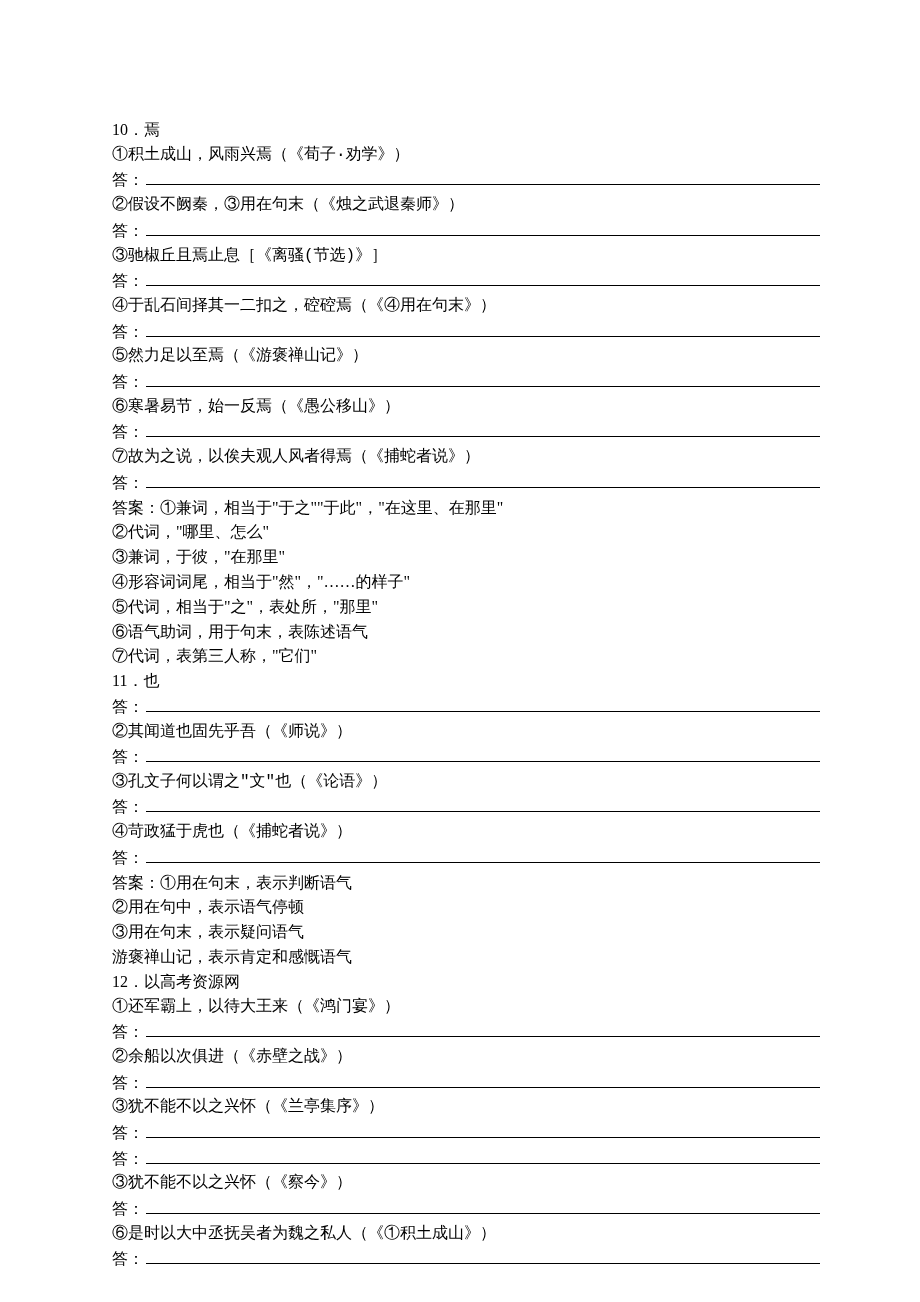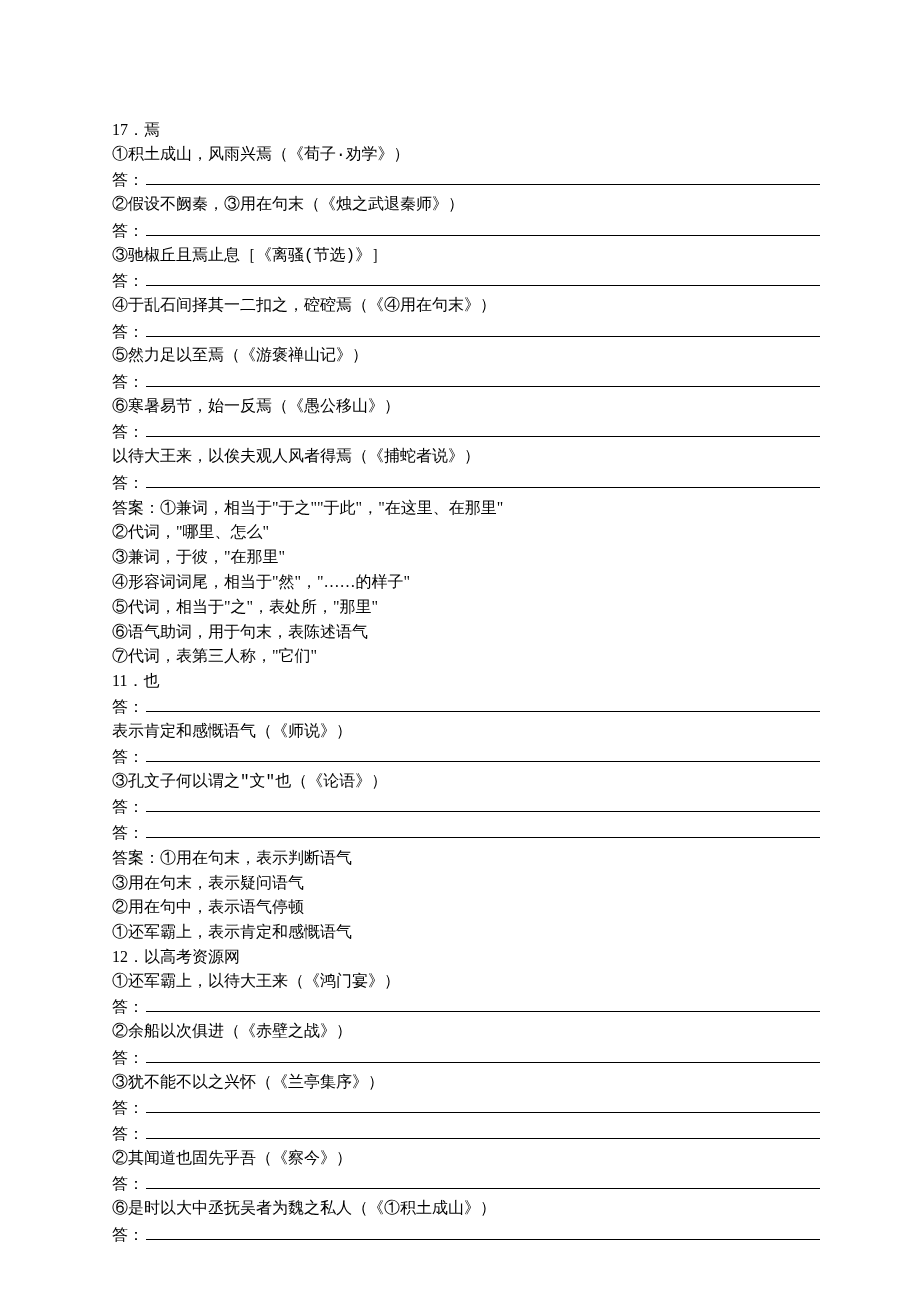--- a/index.html
+++ b/index.html
@@ -38,21 +38,21 @@
     margin-left: 2px;
   }
   .answer-block {
     margin: 0;
   }
 </style>
 </head>
 <body>
 
 <div class="page" id="page">
-    <div class="q-head">17．焉</div>
+    <div class="q-head">10．焉</div>
     <div class="item">①积土成山，风雨兴焉（《荀子·劝学》）</div>
     <div class="ans-line">
       <span class="ans-label">答：</span>
       <span class="blank"></span>
     </div>
     <div class="item">②假设不阙秦，③用在句末（《烛之武退秦师》）</div>
     <div class="ans-line">
       <span class="ans-label">答：</span>
       <span class="blank"></span>
     </div>
@@ -69,76 +69,77 @@
     <div class="item">⑤然力足以至焉（《游褒禅山记》）</div>
     <div class="ans-line">
       <span class="ans-label">答：</span>
       <span class="blank"></span>
     </div>
     <div class="item">⑥寒暑易节，始一反焉（《愚公移山》）</div>
     <div class="ans-line">
       <span class="ans-label">答：</span>
       <span class="blank"></span>
     </div>
-    <div class="item">以待大王来，以俟夫观人风者得焉（《捕蛇者说》）</div>
+    <div class="item">⑦故为之说，以俟夫观人风者得焉（《捕蛇者说》）</div>
     <div class="ans-line">
       <span class="ans-label">答：</span>
       <span class="blank"></span>
     </div>
     <div class="answer-block">答案：①兼词，相当于"于之""于此"，"在这里、在那里"</div>
     <div class="answer-block">②代词，"哪里、怎么"</div>
     <div class="answer-block">③兼词，于彼，"在那里"</div>
     <div class="answer-block">④形容词词尾，相当于"然"，"……的样子"</div>
     <div class="answer-block">⑤代词，相当于"之"，表处所，"那里"</div>
     <div class="answer-block">⑥语气助词，用于句末，表陈述语气</div>
     <div class="answer-block">⑦代词，表第三人称，"它们"</div>
     <div class="q-head">11．也</div>
     <div class="ans-line">
       <span class="ans-label">答：</span>
       <span class="blank"></span>
     </div>
-    <div class="item">表示肯定和感慨语气（《师说》）</div>
+    <div class="item">②其闻道也固先乎吾（《师说》）</div>
     <div class="ans-line">
       <span class="ans-label">答：</span>
       <span class="blank"></span>
     </div>
     <div class="item">③孔文子何以谓之"文"也（《论语》）</div>
     <div class="ans-line">
       <span class="ans-label">答：</span>
       <span class="blank"></span>
     </div>
+    <div class="item">④苛政猛于虎也（《捕蛇者说》）</div>
     <div class="ans-line">
       <span class="ans-label">答：</span>
       <span class="blank"></span>
     </div>
     <div class="answer-block">答案：①用在句末，表示判断语气</div>
+    <div class="answer-block">②用在句中，表示语气停顿</div>
     <div class="answer-block">③用在句末，表示疑问语气</div>
-    <div class="answer-block">②用在句中，表示语气停顿</div>
-    <div class="answer-block">①还军霸上，表示肯定和感慨语气</div>
+    <div class="answer-block">游褒禅山记，表示肯定和感慨语气</div>
     <div class="q-head">12．以高考资源网</div>
     <div class="item">①还军霸上，以待大王来（《鸿门宴》）</div>
     <div class="ans-line">
       <span class="ans-label">答：</span>
       <span class="blank"></span>
     </div>
     <div class="item">②余船以次俱进（《赤壁之战》）</div>
     <div class="ans-line">
       <span class="ans-label">答：</span>
       <span class="blank"></span>
     </div>
     <div class="item">③犹不能不以之兴怀（《兰亭集序》）</div>
     <div class="ans-line">
       <span class="ans-label">答：</span>
       <span class="blank"></span>
     </div>
     <div class="ans-line">
       <span class="ans-label">答：</span>
       <span class="blank"></span>
     </div>
-    <div class="item">②其闻道也固先乎吾（《察今》）</div>
+    <div class="item">③犹不能不以之兴怀（《察今》）</div>
     <div class="ans-line">
       <span class="ans-label">答：</span>
       <span class="blank"></span>
     </div>
     <div class="item">⑥是时以大中丞抚吴者为魏之私人（《①积土成山》）</div>
     <div class="ans-line">
       <span class="ans-label">答：</span>
       <span class="blank"></span>
     </div>
   </div>

